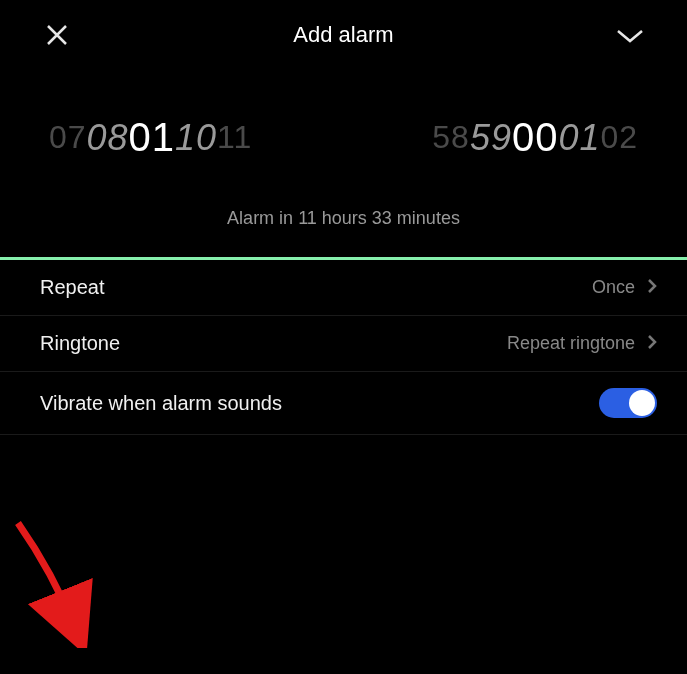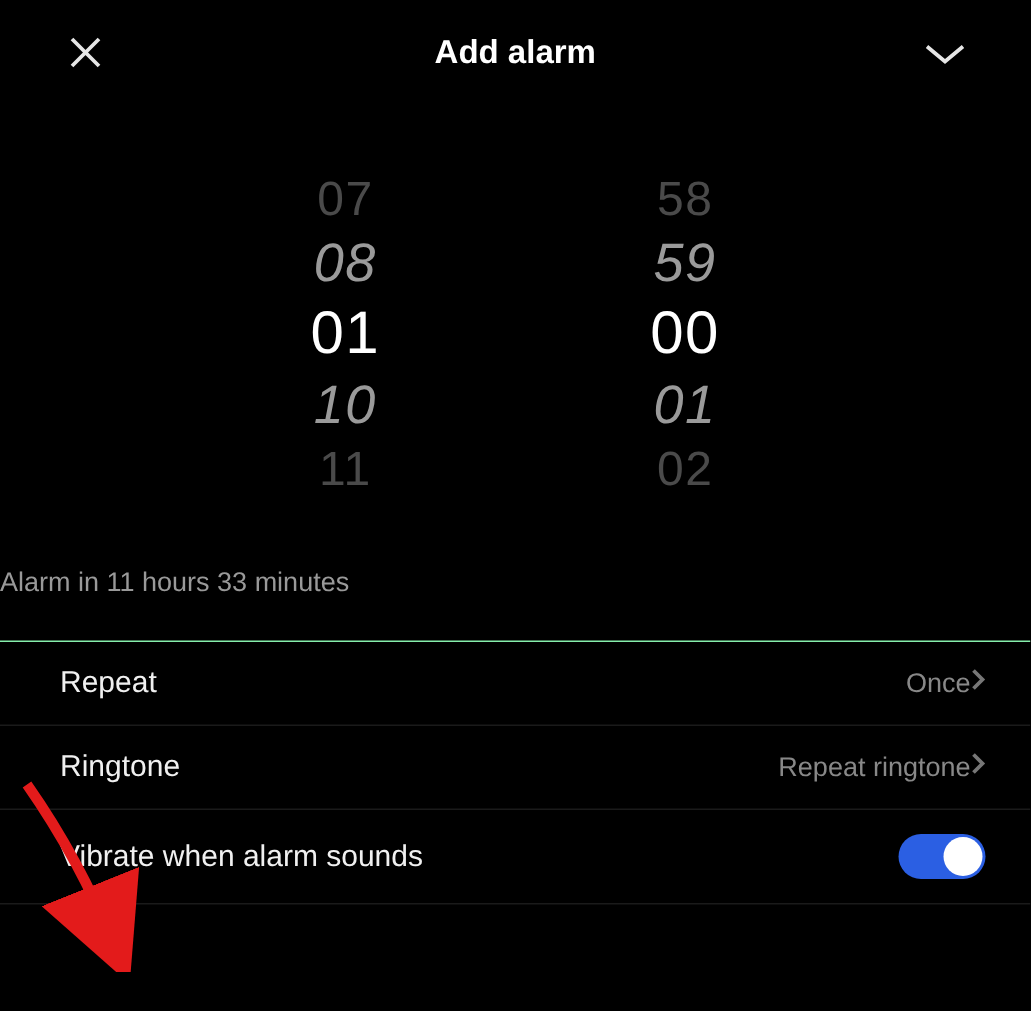--- a/index.html
+++ b/index.html
@@ -1,32 +1,32 @@
 <!DOCTYPE html>
 <html><head>
 <meta charset="utf-8">
 <style>
   * { margin: 0; padding: 0; box-sizing: border-box; }
   html, body { width: 687px; height: 674px; background: #000; color: #fff; font-family: -apple-system, "Helvetica Neue", Arial, sans-serif; overflow: hidden; }
   .header { display: flex; align-items: center; justify-content: space-between; padding: 18px 40px 0 40px; }
-  .header-title { font-size: 22px; font-weight: 700; color: #fff; }
+  .header-title { font-size: 22px; font-weight: 400; color: #fff; }
   .icon-btn { width: 34px; height: 34px; display: flex; align-items: center; justify-content: center; cursor: pointer; }
   .icon-btn svg { stroke: #e6e6e6; stroke-width: 2.5; fill: none; }
   .picker { display: flex; justify-content: center; gap: 180px; margin-top: 60px; }
-  .wheel { display: flex; flex-direction: column; align-items: center; cursor: grab; }
+  .wheel { display: flex; flex-direction: row; align-items: center; cursor: grab; }
   .wheel div { line-height: 1.25; font-weight: 300; letter-spacing: 1px; }
   .p2 { font-size: 32px; color: #4a4a4a; }
   .p1 { font-size: 36px; color: #9a9a9a; font-style: italic; }
   .p0 { font-size: 40px; color: #ffffff; font-weight: 400; }
-  .countdown { text-align: left; color: #999; font-size: 18px; margin-top: 46px; }
+  .countdown { text-align: center; color: #999; font-size: 18px; margin-top: 46px; }
   .settings { margin-top: 28px; }
   .row { display: flex; align-items: center; justify-content: space-between; padding: 16px 30px 16px 40px; border-top: 1px solid #1a1a1a; }
-  .row:first-child { border-top: 1px solid #86efac; }
+  .row:first-child { border-top: 3px solid #86efac; }
   .row-label { font-size: 20px; color: #f0f0f0; }
-  .row-right { display: flex; align-items: center; }
+  .row-right { display: flex; align-items: center; gap: 12px; }
   .row-value { font-size: 18px; color: #888; }
   .chevron svg { stroke: #777; stroke-width: 2.5; fill: none; }
   .toggle { width: 58px; height: 30px; border-radius: 15px; position: relative; cursor: pointer; }
   .toggle.on { background: #2b5fe3; }
   .toggle.off { background: #3a3a3a; }
   .toggle .knob { position: absolute; top: 2px; width: 26px; height: 26px; border-radius: 50%; background: #fff; }
   .toggle.on .knob { right: 2px; }
   .toggle.off .knob { left: 2px; background: #6a6a6a; }
   .label-row { display: flex; align-items: center; padding: 16px 40px; border-top: 1px solid #1a1a1a; gap: 24px; }
   

